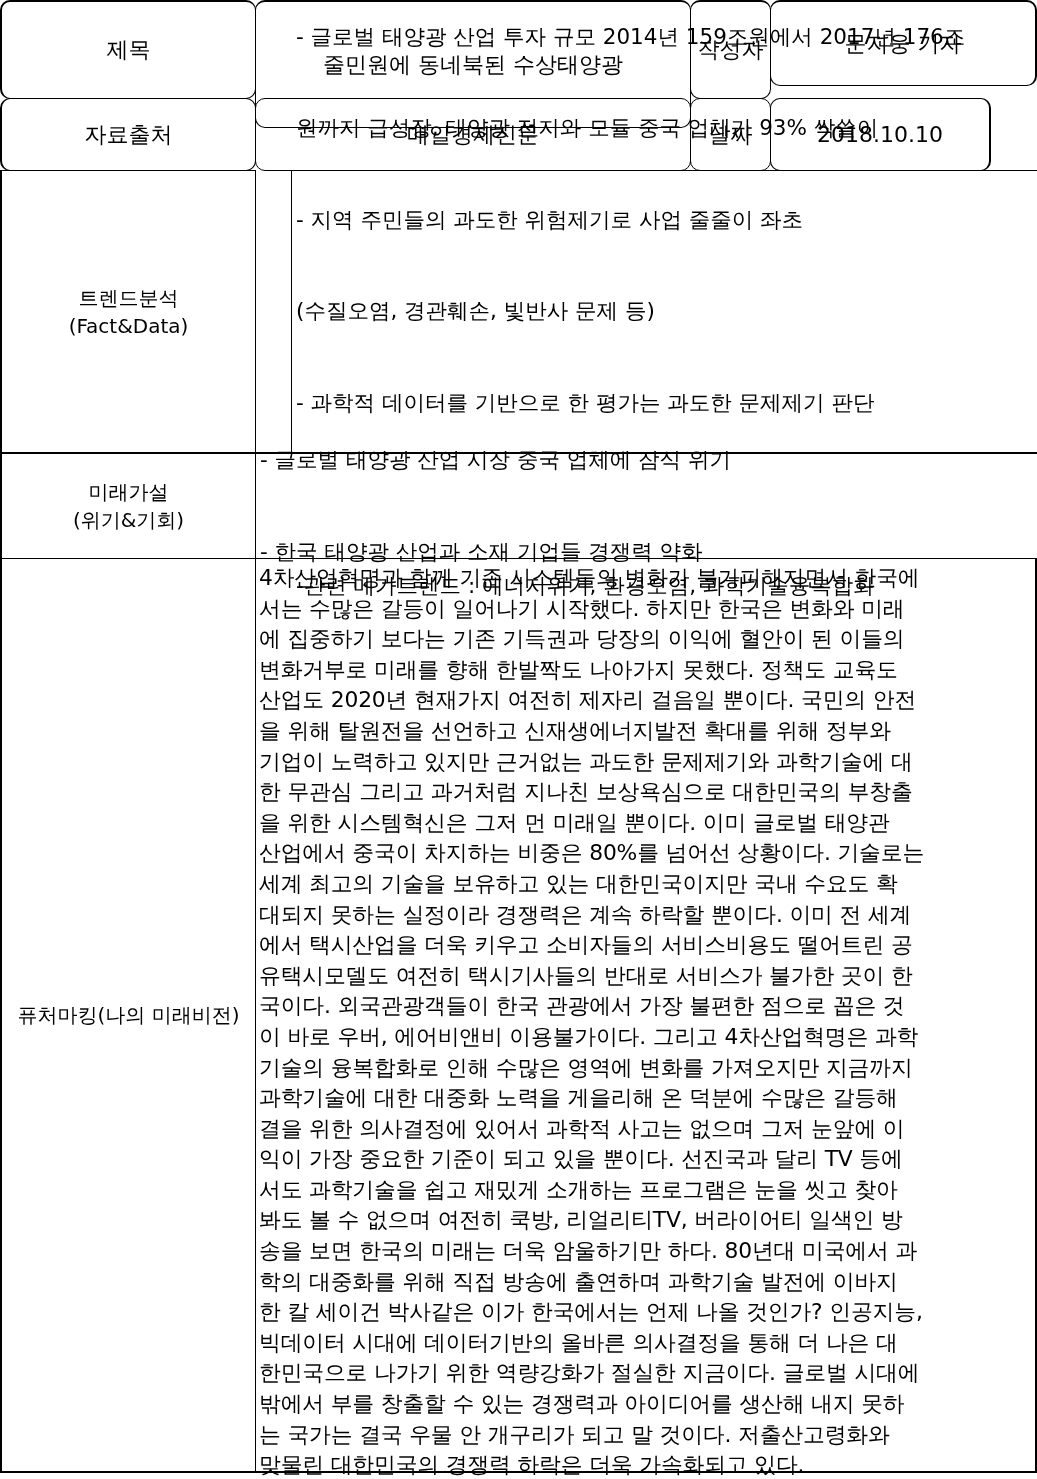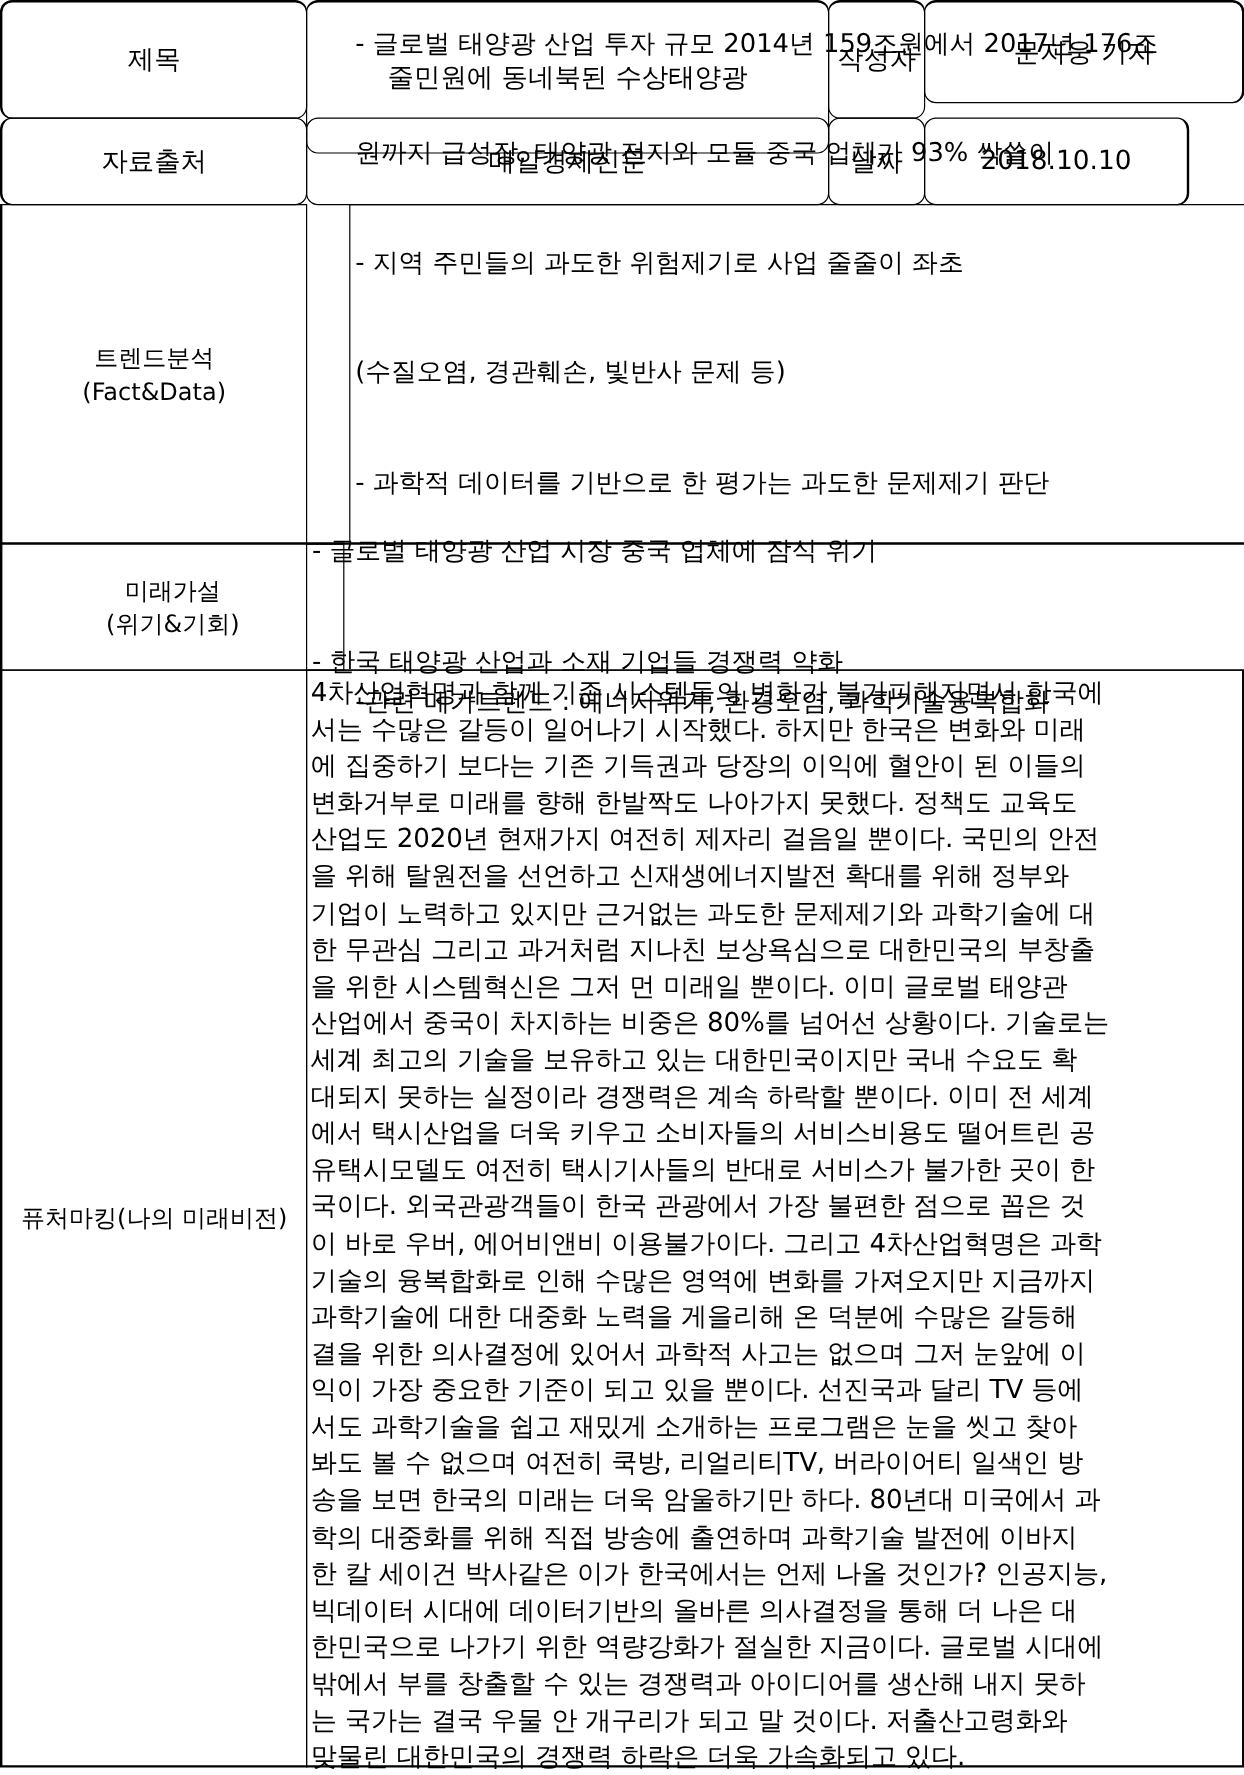--- a/index.html
+++ b/index.html
@@ -60,21 +60,21 @@
       <span class="vline">- 글로벌 태양광 산업 투자 규모 2014년 159조원에서 2017년 176조</span>
       <span class="vline">원까지 급성장, 태양광 전지와 모듈 중국 업체가 93% 싹쓸이</span>
       <span class="vline">- 지역 주민들의 과도한 위험제기로 사업 줄줄이 좌초</span>
       <span class="vline">(수질오염, 경관훼손, 빛반사 문제 등)</span>
       <span class="vline">- 과학적 데이터를 기반으로 한 평가는 과도한 문제제기 판단</span>
       <span class="vline">&nbsp;</span>
       <span class="vline">-관련 메가트렌드 : 에너지위기, 환경오염, 과학기술융복합화</span>
     </div>
   </div>
 
-  <div class="cell lbl thick-l thick-t" style="left:0;top:452px;width:287px;height:107px;flex-direction:column;">
+  <div class="cell lbl thick-l thick-t" style="left:0;top:452px;width:256px;height:107px;flex-direction:column;">
     <span>미래가설</span>
     <span>(위기&amp;기회)</span>
   </div>
   <div class="cell body-text hyp thick-t thick-r" style="left:255px;top:452px;width:906px;height:107px;">
     <div>
       <span class="vline">- 글로벌 태양광 산업 시장 중국 업체에 잠식 위기</span>
       <span class="vline">- 한국 태양광 산업과 소재 기업들 경쟁력 약화</span>
     </div>
   </div>
 

